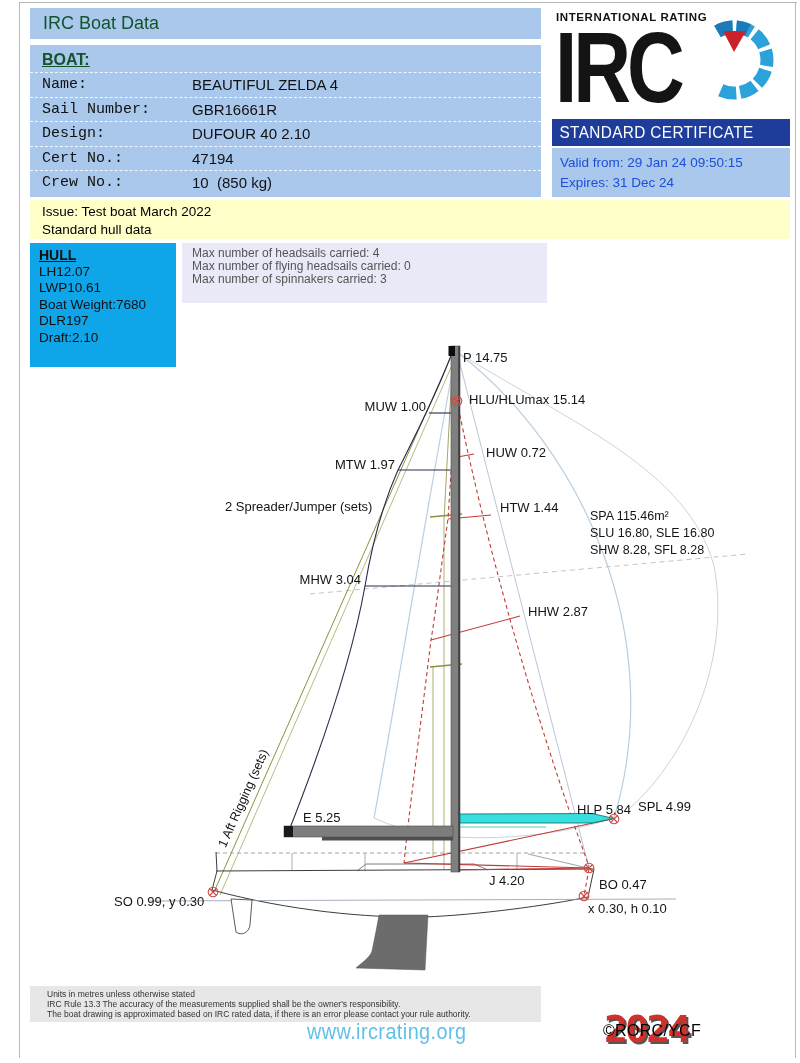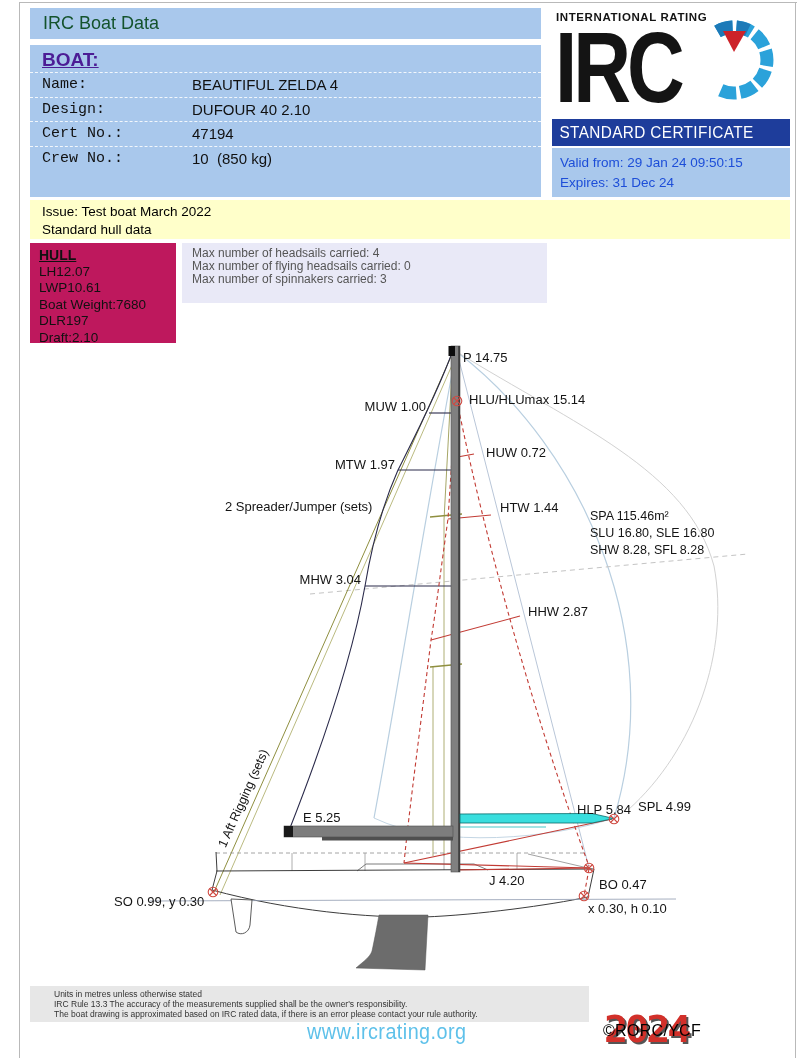--- a/index.html
+++ b/index.html
@@ -8,51 +8,51 @@
   .edge{position:absolute;background:#b9b9b9;}
   .edge-l{left:19px;top:2px;width:1px;height:1056px;}
   .edge-t{left:19px;top:2px;width:778px;height:1px;}
   .edge-r{left:795px;top:2px;width:1px;height:1056px;}
 
   .panel-blue{background:#a9c8ec;}
   .title-bar{position:absolute;left:30px;top:8px;width:511px;height:31px;
              font-size:18px;line-height:31px;padding-left:13px;box-sizing:border-box;
              color:#14532d;}
   .boat-panel{position:absolute;left:30px;top:45px;width:511px;height:152px;box-sizing:border-box;}
-  .b-head{height:27px;line-height:30px;padding-left:12px;font-size:19px;font-weight:bold;
-          text-decoration:underline;color:#4c1d95;}
+  .b-head{height:27px;line-height:30px;padding-left:12px;font-size:16px;font-weight:bold;
+          text-decoration:underline;color:#14532d;}
   .b-row{display:flex;height:24.5px;line-height:24.5px;padding-left:12px;font-size:15px;
          border-top:1.5px dashed rgba(255,255,255,0.85);box-sizing:border-box;}
   .b-label{width:150px;flex:none;font-family:Liberation Mono, monospace;}
   .b-val{white-space:pre;}
 
   .logo-block{position:absolute;left:552px;top:5px;width:240px;height:112px;}
   .cert-bar{position:absolute;left:552px;top:119px;width:238px;height:27px;background:#1e3d9b;
             color:#fff;font-weight:normal;font-size:16.5px;line-height:27px;}
   .cert-bar span{display:inline-block;transform:scaleX(.93);transform-origin:left center;padding-left:8px;letter-spacing:.4px;}
   .valid-box{position:absolute;left:552px;top:148px;width:238px;height:49px;box-sizing:border-box;
              padding:5px 8px;font-size:13.5px;line-height:19.5px;color:#1d4ed8;}
 
   .issue-band{position:absolute;left:30px;top:200px;width:760px;height:39px;background:#ffffca;
               box-sizing:border-box;padding:3px 12px;font-size:13.5px;line-height:17.5px;color:#000;}
 
-  .hull-table{position:absolute;left:30px;top:243px;width:146px;height:100px;background:#be185d;
+  .hull-table{position:absolute;left:30px;top:243px;width:146px;height:124px;background:#0ea5e9;
               box-sizing:border-box;padding:4px 9px;font-size:13.5px;}
   .hull-head{font-weight:bold;text-decoration:underline;font-size:14px;line-height:17px;}
   .h-row{display:flex;justify-content:flex-start;line-height:16.4px;}
 
   .rig-notes{position:absolute;left:182px;top:243px;width:365px;height:60px;background:#e9e9f7;
              box-sizing:border-box;padding:4px 10px;}
   .rig-head{font-weight:bold;text-decoration:underline;font-size:11px;line-height:14px;color:#000;}
   .rig-line{font-size:12px;line-height:13px;color:#555;}
 
   .diagram{position:absolute;left:0;top:0;width:800px;height:1063px;}
 
-  .footer-band{position:absolute;left:30px;top:986px;width:559px;height:36px;background:#e7e7e7;
-               box-sizing:border-box;padding:3px 24px;font-size:8.5px;line-height:10px;color:#333;}
+  .footer-band{position:absolute;left:30px;top:986px;width:511px;height:36px;background:#e7e7e7;
+               box-sizing:border-box;padding:3px 17px;font-size:8.5px;line-height:10px;color:#333;}
   .url{position:absolute;left:307px;top:1019px;font-size:22px;color:#5ec1ea;
        transform:scaleX(.9);transform-origin:left top;letter-spacing:.5px;}
   .year{position:absolute;left:604px;top:1008px;font-family:"DejaVu Sans Mono",monospace;
         font-weight:bold;font-size:40px;color:#d2302a;letter-spacing:-3px;
         transform:scaleY(.92);transform-origin:left top;text-shadow:2px 2px 0 #555;}
   .copyright{position:absolute;left:603px;top:1022px;font-size:16px;color:#000;letter-spacing:.3px;text-align:right;}
 
   svg text{font-family:"Liberation Sans",sans-serif;fill:#141414;}
 </style>
 </head>
@@ -181,20 +181,24 @@
 
   <div class="title-bar panel-blue">IRC Boat Data</div>
 
   <div class="boat-panel panel-blue">
     <div class="b-head">BOAT:</div>
     <div class="b-row">
       <span class="b-label">Name:</span>
       <span class="b-val">BEAUTIFUL ZELDA 4</span>
     </div>
     <div class="b-row">
+      <span class="b-label">Sail Number:</span>
+      <span class="b-val">GBR16661R</span>
+    </div>
+    <div class="b-row">
       <span class="b-label">Design:</span>
       <span class="b-val">DUFOUR 40 2.10</span>
     </div>
     <div class="b-row">
       <span class="b-label">Cert No.:</span>
       <span class="b-val">47194</span>
     </div>
     <div class="b-row">
       <span class="b-label">Crew No.:</span>
       <span class="b-val">10  (850 kg)</span>

